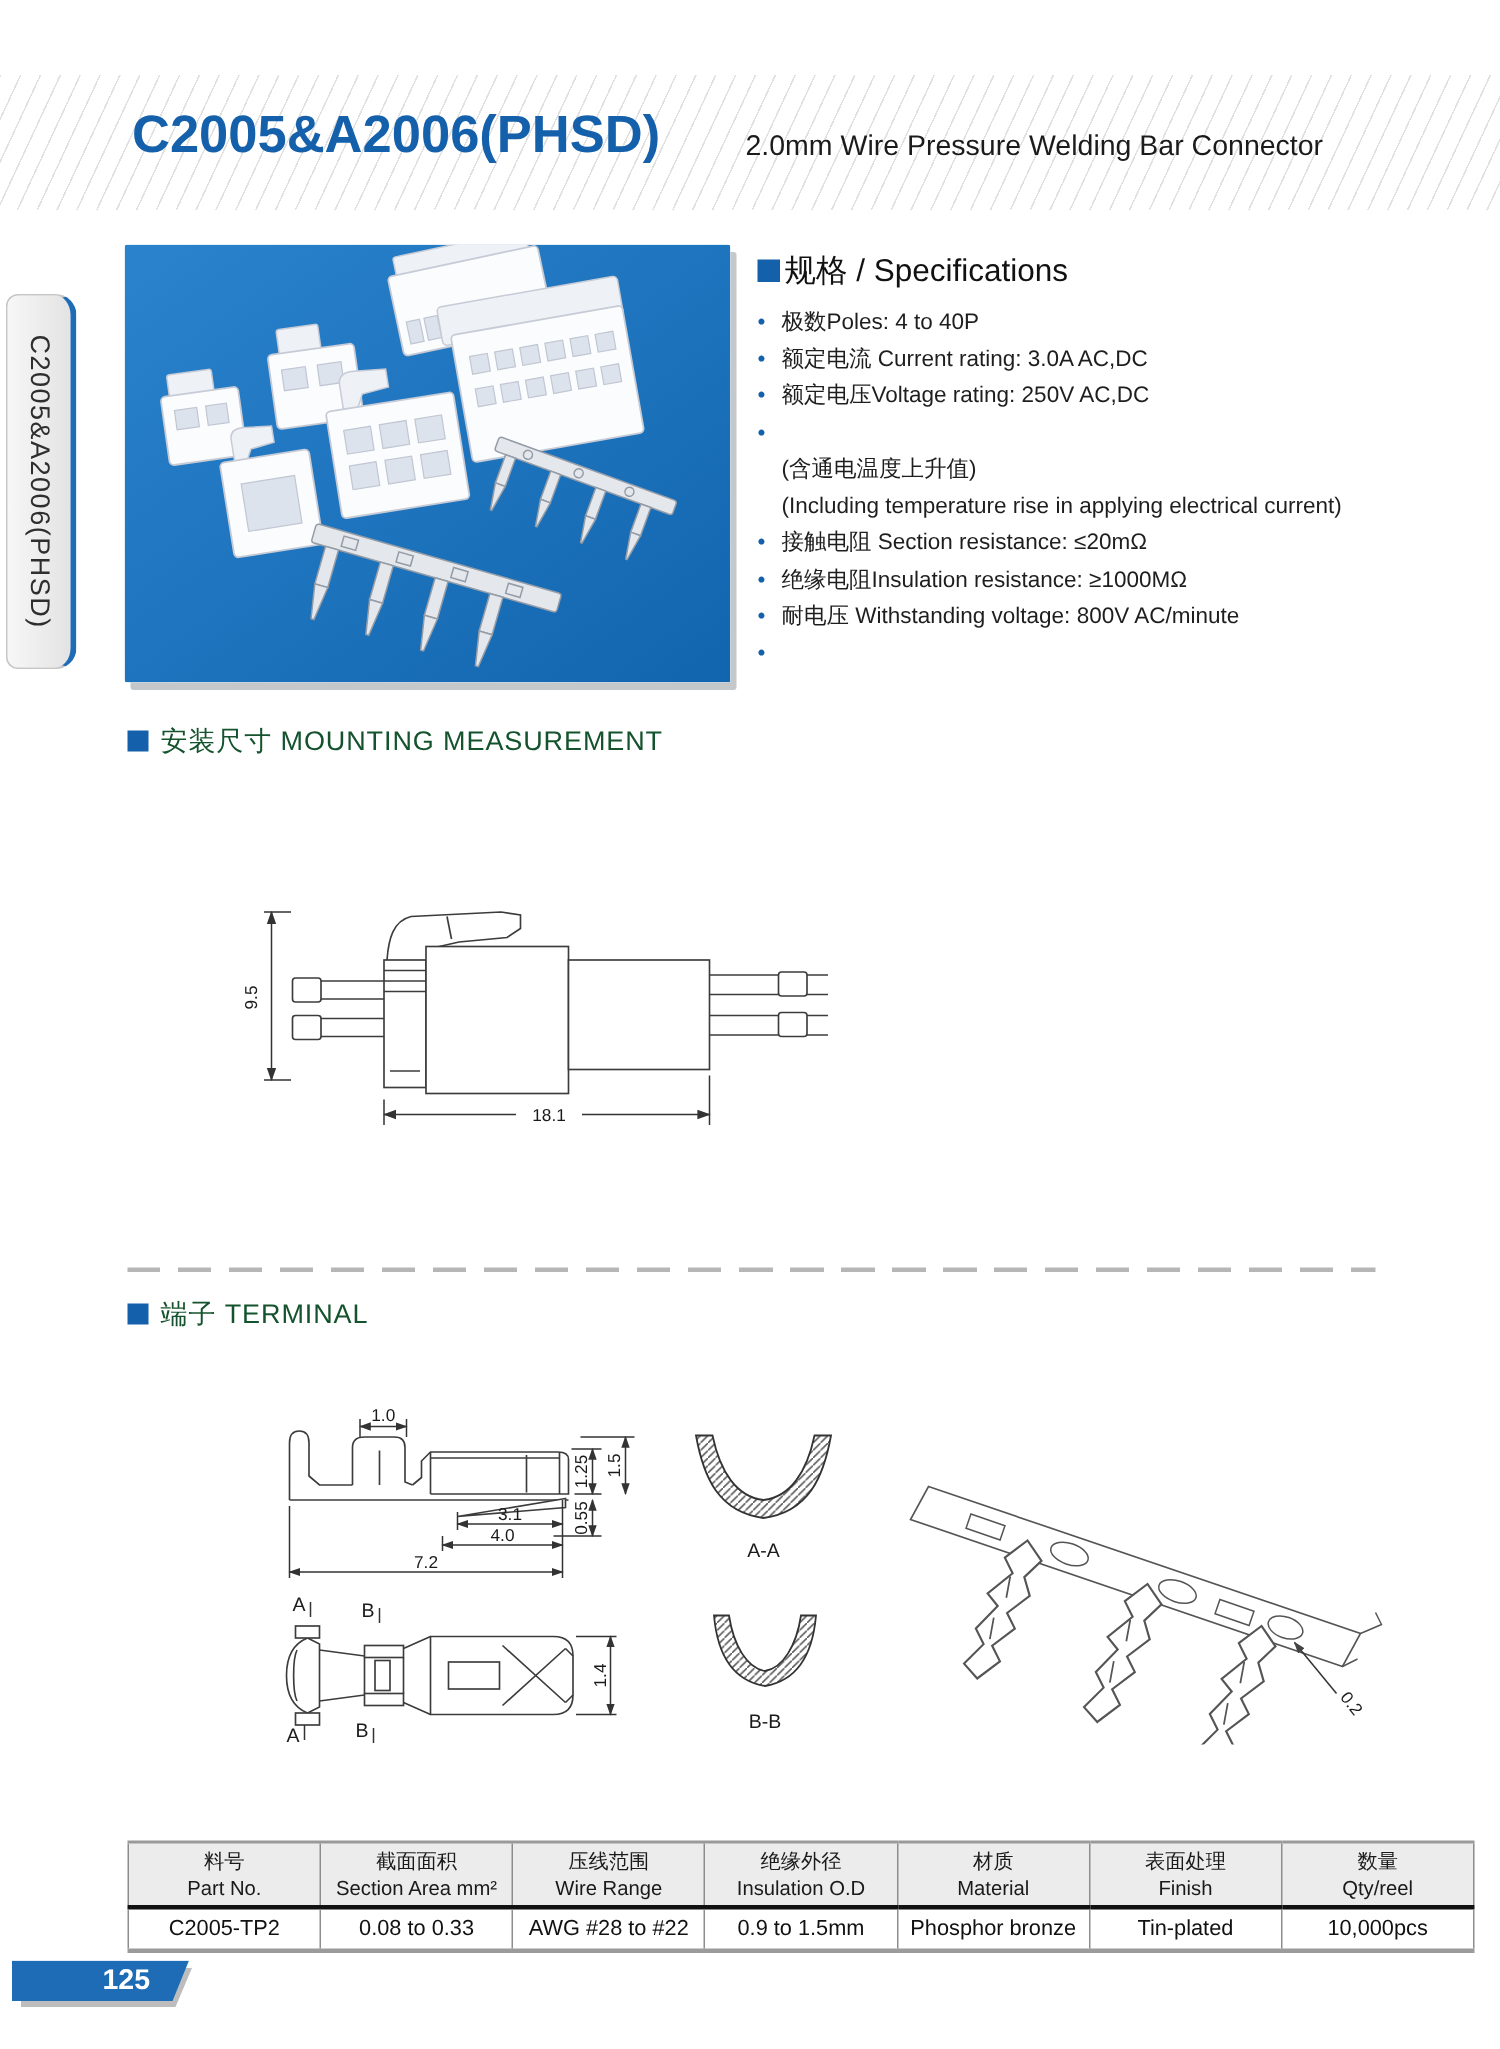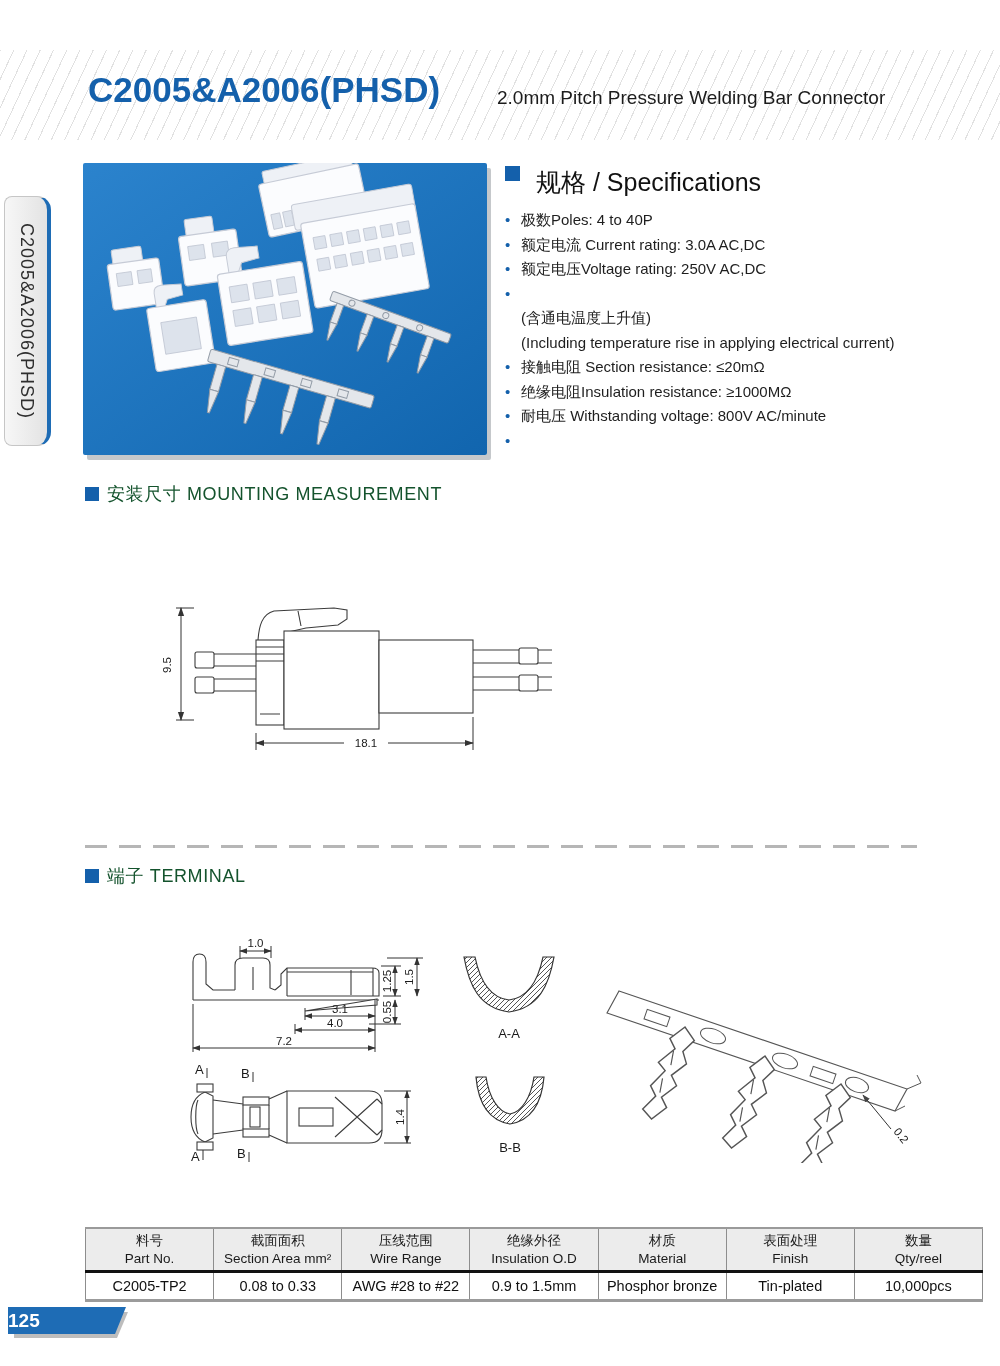--- a/index.html
+++ b/index.html
@@ -15,21 +15,21 @@
   .side-tab{left:4px;top:196px;width:42px;height:248px;
             background:linear-gradient(90deg,#f7f7f7,#e3e3e3);
             border:1px solid #c6c6c6;border-right:4px solid #1e6cb5;
             border-radius:8px 14px 14px 8px;display:flex;align-items:center;justify-content:center}
   .side-tab span{writing-mode:vertical-rl;font-size:18px;color:#2e2e2e;letter-spacing:1px;white-space:nowrap}
   
   .photo{left:83px;top:163px;width:404px;height:292px;border-radius:2px;overflow:hidden;
          box-shadow:4px 5px 0 rgba(150,155,160,.55)}
   
   .specs{left:505px;top:166px;width:460px}
-  .spec-head{display:flex;align-items:flex-start;gap:16px;font-size:25px;color:#111;margin-bottom:9px}
+  .spec-head{display:flex;align-items:center;gap:3px;font-size:21px;color:#111;margin-bottom:9px}
   .sq{width:15px;height:15px;background:#1460ab;flex:none}
   .sq-s{width:14px;height:14px;background:#1460ab;flex:none}
   .spec-item{display:flex;font-size:15px;line-height:24.5px;color:#1e1e1e}
   .spec-item .b{width:16px;color:#1460ab;flex:none}
   
   .sec-head{display:flex;align-items:center;gap:8px;font-size:18px;color:#14532d;letter-spacing:.6px;white-space:nowrap}
   #mountHead{left:85px;top:482px}
   #termHead{left:85px;top:864px}
   .dash{left:85px;top:845px;width:832px;height:3px;
         background:repeating-linear-gradient(90deg,#b6b6b6 0 22px,transparent 22px 34px)}
@@ -50,30 +50,30 @@
               table-layout:fixed;background:#fff;border:1px solid #8d8d8d;border-bottom:3px solid #9b9b9b}
   .spec-table th{background:#ececec;border:1px solid #8d8d8d;border-top:2px solid #9a9a9a;
                  border-bottom:3px solid #111;font-weight:normal;font-size:13.5px;line-height:1.3;
                  padding:3px 1px;color:#1a1a1a}
   .spec-table td{border:1px solid #8d8d8d;border-top:none;font-size:14.5px;text-align:center;
                  padding:5px 1px;color:#111;white-space:nowrap}
   
   .pageno-sh{left:14px;top:1312px;width:114px;height:26px;background:#bdbdbd;
              clip-path:polygon(0 0,100% 0,calc(100% - 11px) 100%,0 100%)}
   .pageno{left:8px;top:1307px;width:118px;height:27px;background:#1e6cb5;color:#fff;
-          font-size:19px;font-weight:bold;line-height:27px;
+          font-size:19px;font-weight:bold;text-align:right;line-height:27px;
           padding-right:26px;box-sizing:border-box;
           clip-path:polygon(0 0,100% 0,calc(100% - 11px) 100%,0 100%)}
 </style>
 </head>
 <body>
 
 <div class="abs hatch"></div>
 <div class="abs title">C2005&amp;A2006(PHSD)</div>
-<div class="abs subtitle">2.0mm Pitch Pressure Welding Bar Connector</div>
+<div class="abs subtitle">2.0mm Wire Pressure Welding Bar Connector</div>
 
 <div class="abs side-tab">
   <span>C2005&amp;A2006(PHSD)</span>
 </div>
 
 <div class="abs photo">
   <svg width="404" height="292" viewBox="0 0 404 292">
     <defs>
       <linearGradient id="pbg" x1="0" y1="0" x2="1" y2="1">
         <stop offset="0" stop-color="#2b83cd"></stop>

